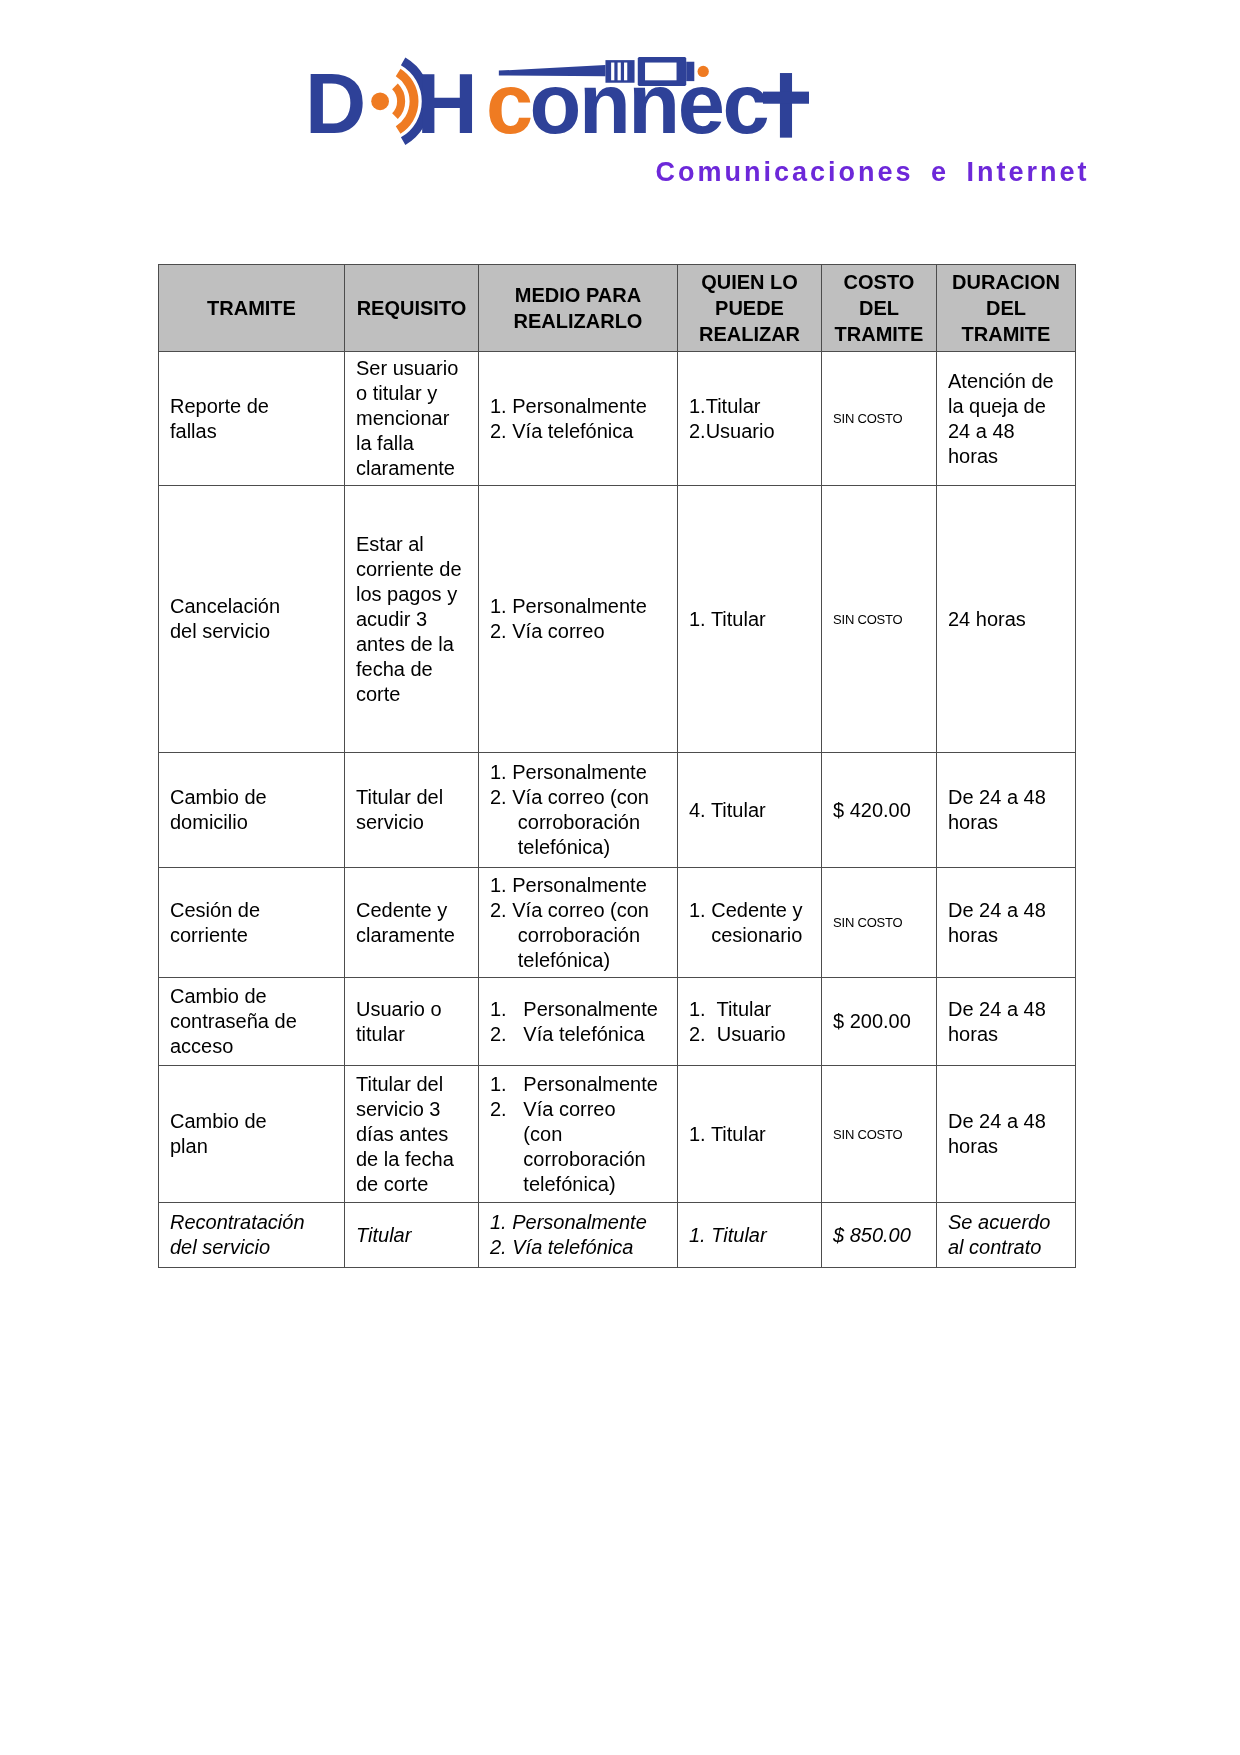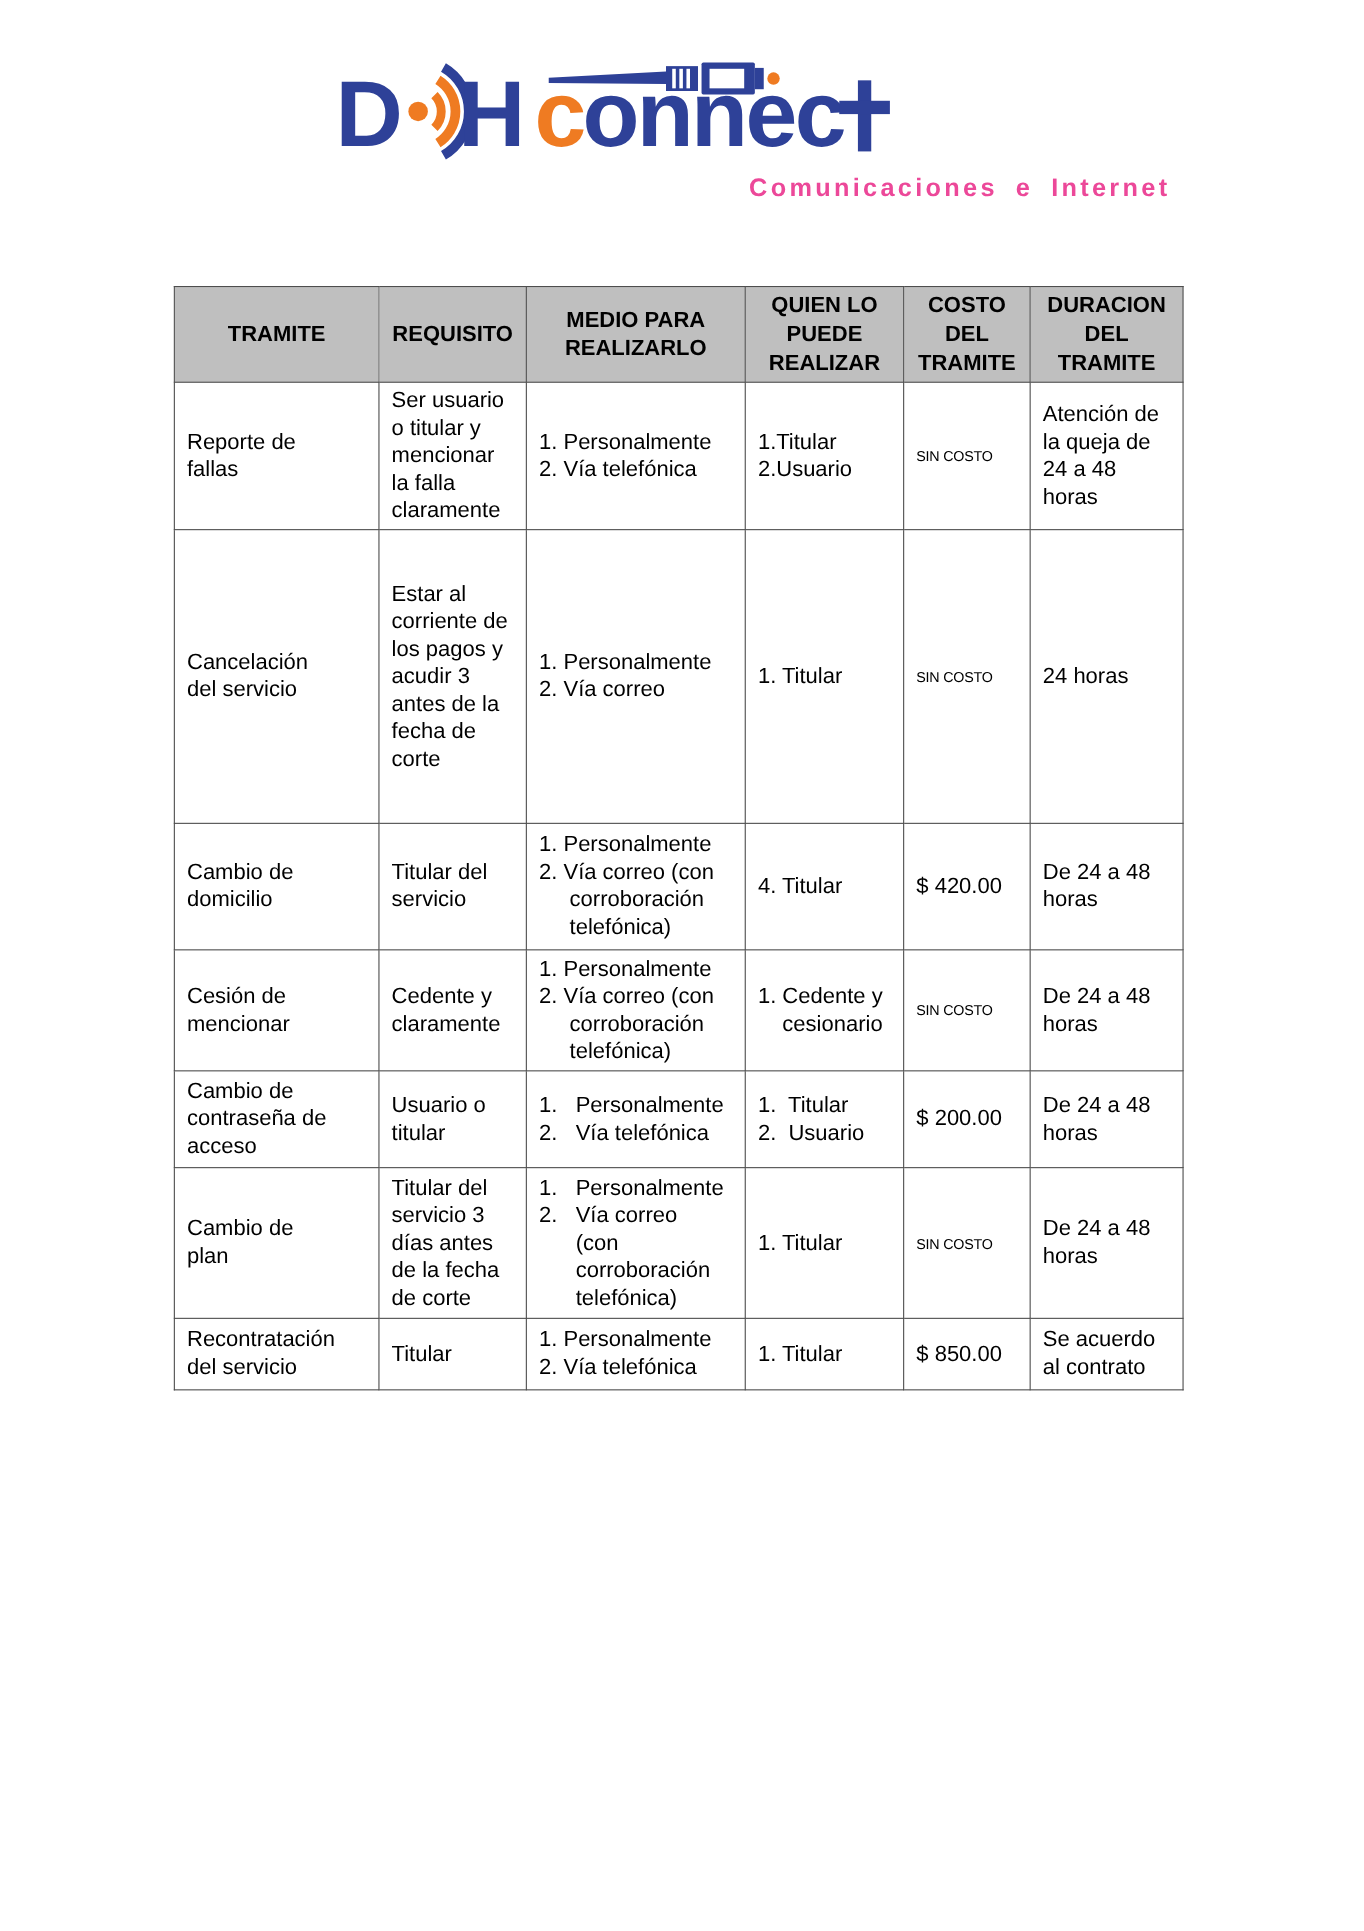--- a/index.html
+++ b/index.html
@@ -8,21 +8,21 @@
     font-family:"Liberation Sans",sans-serif;color:#000;
   }
   
   .brand{margin:52px 0 0 305px;width:525px;}
   .brand-mark{display:block;width:525px;height:97px;}
   .brand-mark text{font-family:"Liberation Sans",sans-serif;font-weight:bold;font-size:105px;letter-spacing:-3px;}
   .t-blue{fill:#2e4198;}
   .t-orange{fill:#ef7b22;}
   .tagline{
     margin:8px 0 0 305px;width:525px;text-align:center;
-    color:#ec4899;font-weight:bold;font-size:23px;
+    color:#6d28d9;font-weight:bold;font-size:27px;
     letter-spacing:3px;word-spacing:7px;white-space:nowrap;
   }
   
   table.catalog{
     border-collapse:collapse;table-layout:fixed;
     margin:76px 0 0 158px;
   }
   table.catalog td{
     border:1.5px solid #4d4d4d;
     font-size:20px;line-height:25px;
@@ -40,21 +40,21 @@
   tr.hdr td{
     background:#bfbfbf;font-weight:bold;text-align:center;
     line-height:26px;padding:4px 2px;
   }
   tr.r1{height:128px;}
   tr.r2{height:267px;}
   tr.r3{height:115px;}
   tr.r4{height:110px;}
   tr.r5{height:88px;}
   tr.r6{height:137px;}
-  tr.r7{height:65px;}
+  tr.r7{height:65px;font-style:italic;}
   td.cost{padding-left:16px;}
   td.cost.sin{font-size:13px;letter-spacing:-0.2px;}
   td.lh-tall{line-height:36px;}
 </style>
 </head>
 <body>
 
 <div>
 
   <header class="brand">
@@ -162,21 +162,21 @@
      corroboración
      telefónica)</td>
       <td>4. Titular</td>
       <td class="cost">$ 420.00</td>
       <td>De 24 a 48
 horas</td>
     </tr>
 
     <tr class="r4">
       <td>Cesión de
-mencionar</td>
+corriente</td>
       <td>Cedente y
 claramente</td>
       <td>1. Personalmente
 2. Vía correo (con
      corroboración
      telefónica)</td>
       <td>1. Cedente y
     cesionario</td>
       <td class="cost sin">SIN COSTO</td>
       <td>De 24 a 48

